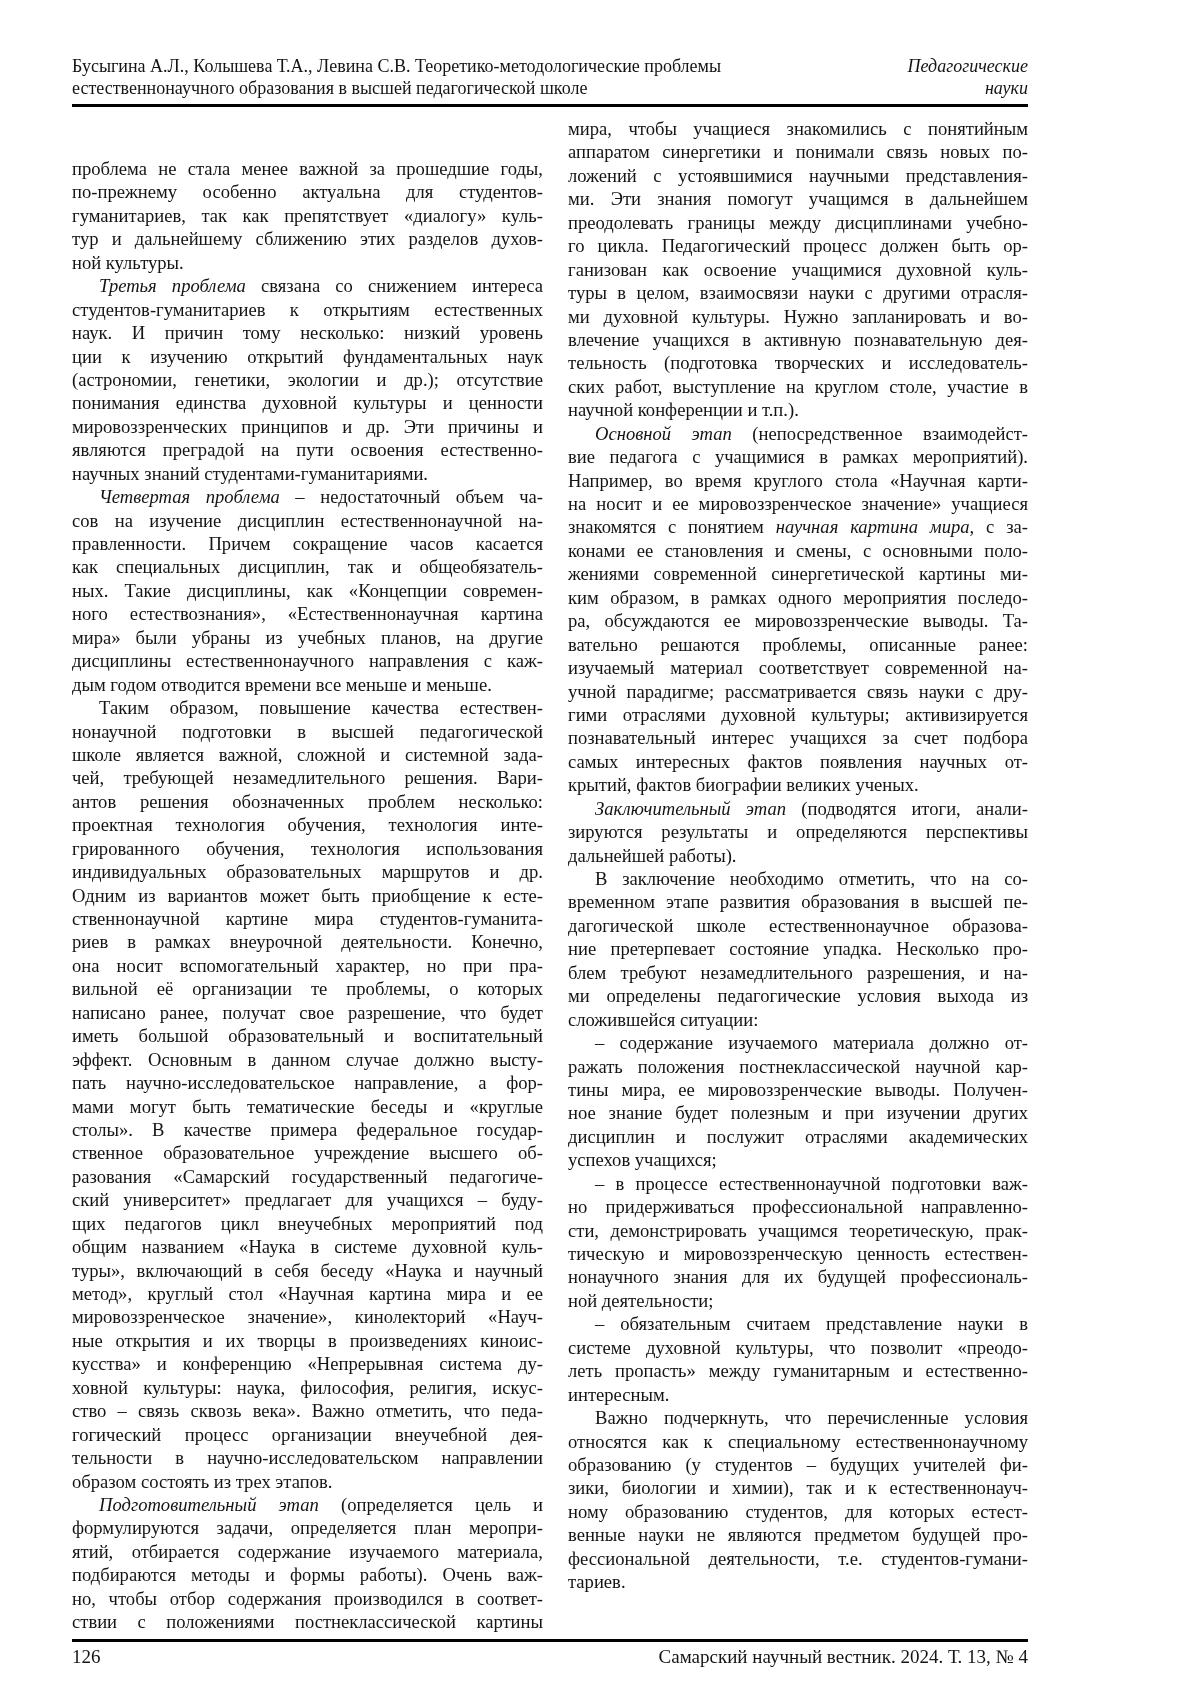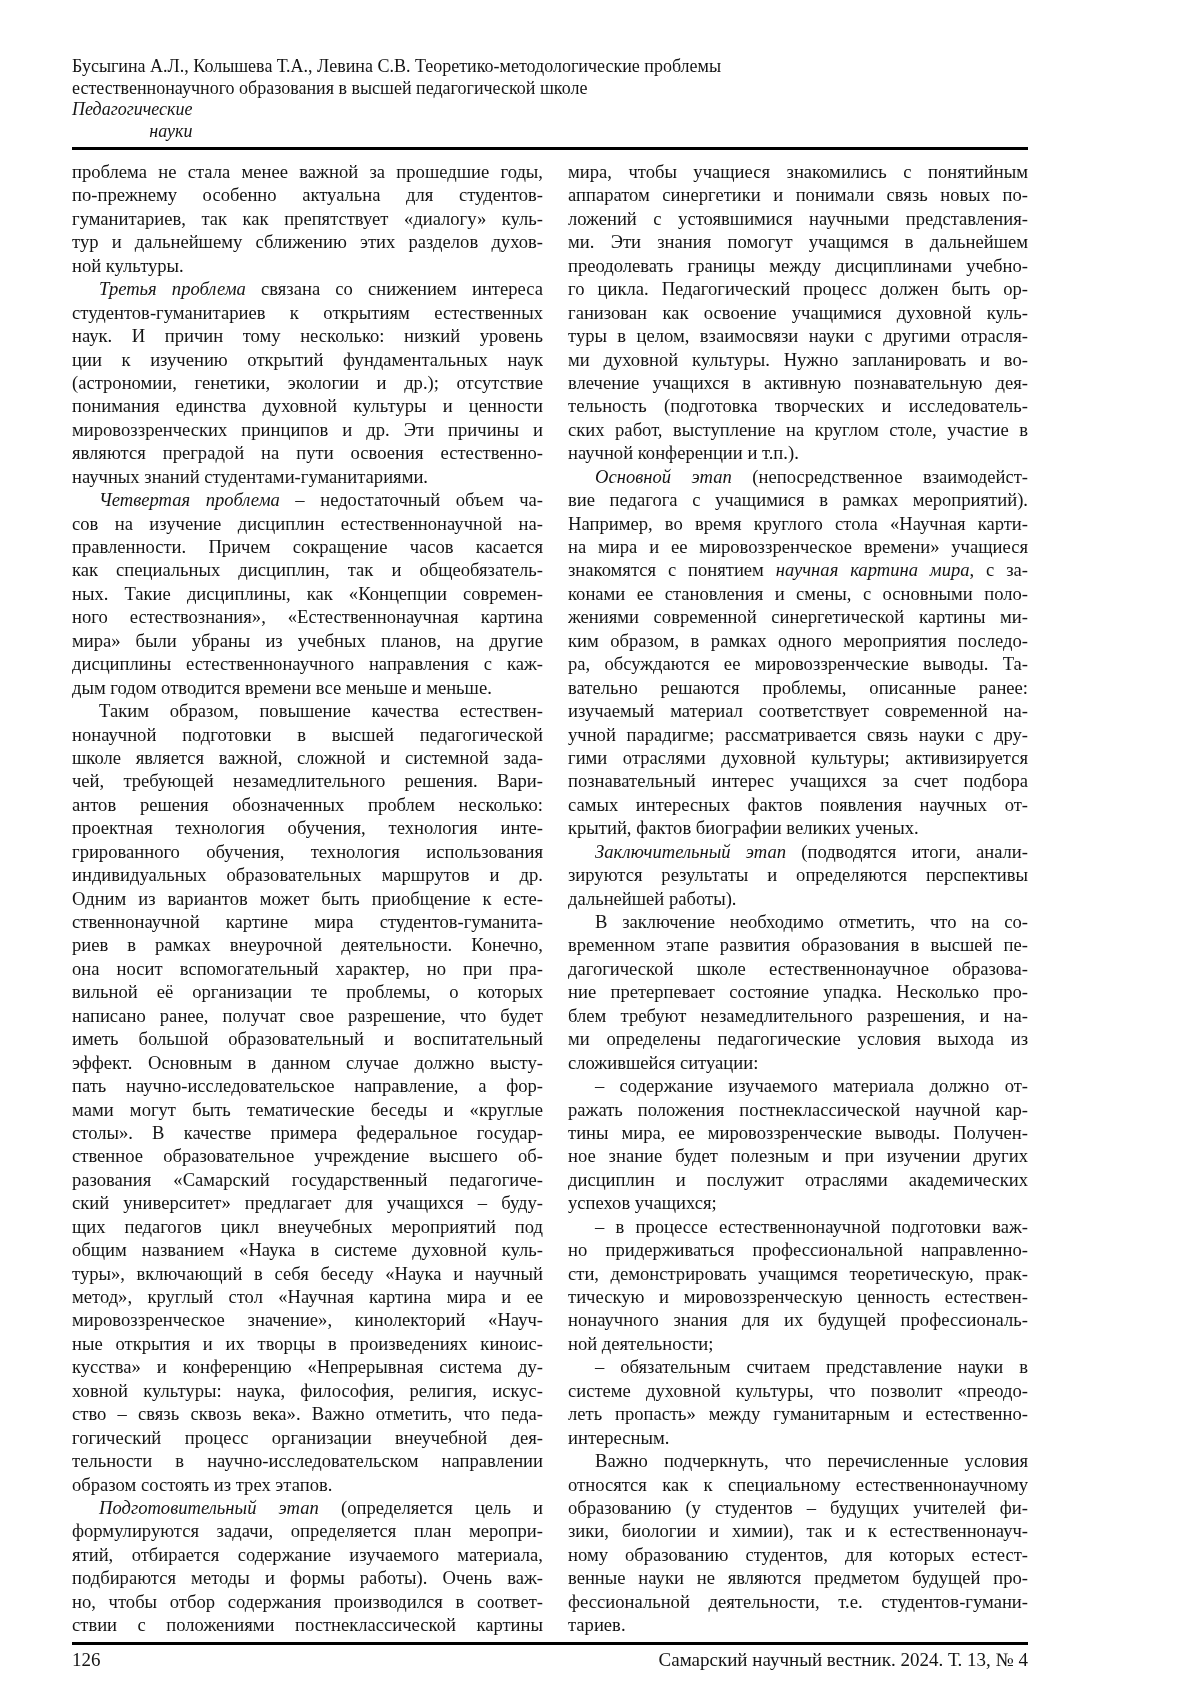--- a/index.html
+++ b/index.html
@@ -8,27 +8,27 @@
     width:1200px;height:1697px;
     background:#ffffff;
     color:#141414;
     font-family:"Liberation Serif","DejaVu Serif",serif;
     overflow:hidden;
   }
   .content{position:absolute;left:72px;top:56px;width:956px;}
   .page-header{
     display:flex;justify-content:space-between;align-items:flex-start;
     padding-bottom:5px;border-bottom:3px solid #000;
-    font-size:18px;line-height:21.5px;flex-direction:column;
+    font-size:18px;line-height:21.5px;
   }
   .header-left{max-width:660px;}
   .header-right{font-style:italic;text-align:right;white-space:nowrap;}
   .columns{display:flex;gap:25px;margin-top:10px;}
   .col{flex:none;}
-  .col-left{width:471px;}
+  .col-left{width:471px;margin-top:40px;}
   .col-right{width:460px;}
   .line{
     font-size:18.6px;
     line-height:23.45px;height:23.45px;
     overflow:hidden;
     text-align:justify;
     -moz-text-align-last:justify;
     text-align-last:justify;
     white-space:nowrap;
   }
@@ -134,21 +134,21 @@
           <div class="line"><span>ганизован как освоение учащимися духовной куль-</span></div>
           <div class="line"><span>туры в целом, взаимосвязи науки с другими отрасля-</span></div>
           <div class="line"><span>ми духовной культуры. Нужно запланировать и во-</span></div>
           <div class="line"><span>влечение учащихся в активную познавательную дея-</span></div>
           <div class="line"><span>тельность (подготовка творческих и исследователь-</span></div>
           <div class="line"><span>ских работ, выступление на круглом столе, участие в</span></div>
           <div class="line para-end"><span>научной конференции и т.п.).</span></div>
           <div class="line indent"><i>Основной этап</i><span> (непосредственное взаимодейст-</span></div>
           <div class="line"><span>вие педагога с учащимися в рамках мероприятий).</span></div>
           <div class="line"><span>Например, во время круглого стола «Научная карти-</span></div>
-          <div class="line"><span>на мира и ее мировоззренческое времени» учащиеся</span></div>
+          <div class="line"><span>на носит и ее мировоззренческое значение» учащиеся</span></div>
           <div class="line"><span>знакомятся с понятием </span><i>научная картина мира</i><span>, с за-</span></div>
           <div class="line"><span>конами ее становления и смены, с основными поло-</span></div>
           <div class="line"><span>жениями современной синергетической картины ми-</span></div>
           <div class="line"><span>ким образом, в рамках одного мероприятия последо-</span></div>
           <div class="line"><span>ра, обсуждаются ее мировоззренческие выводы. Та-</span></div>
           <div class="line"><span>вательно решаются проблемы, описанные ранее:</span></div>
           <div class="line"><span>изучаемый материал соответствует современной на-</span></div>
           <div class="line"><span>учной парадигме; рассматривается связь науки с дру-</span></div>
           <div class="line"><span>гими отраслями духовной культуры; активизируется</span></div>
           <div class="line"><span>познавательный интерес учащихся за счет подбора</span></div>

